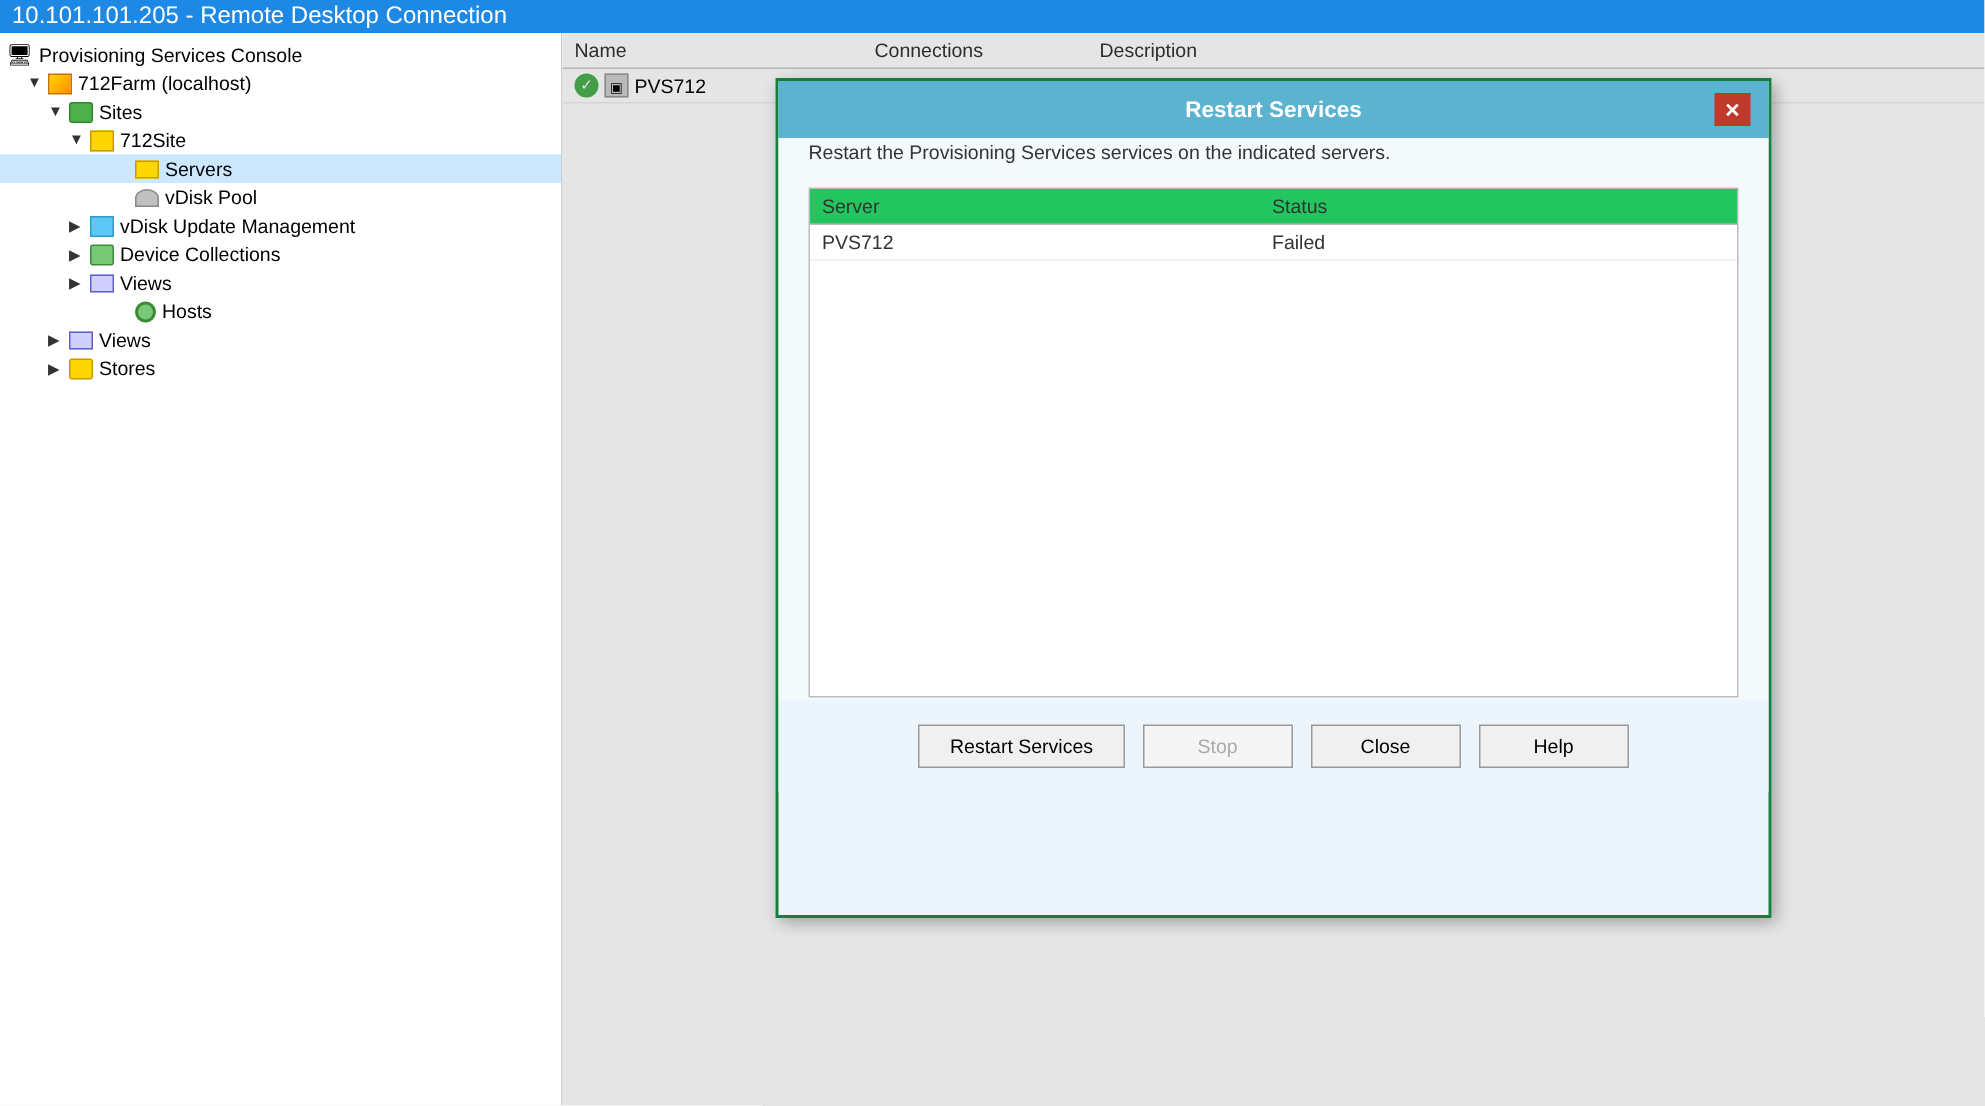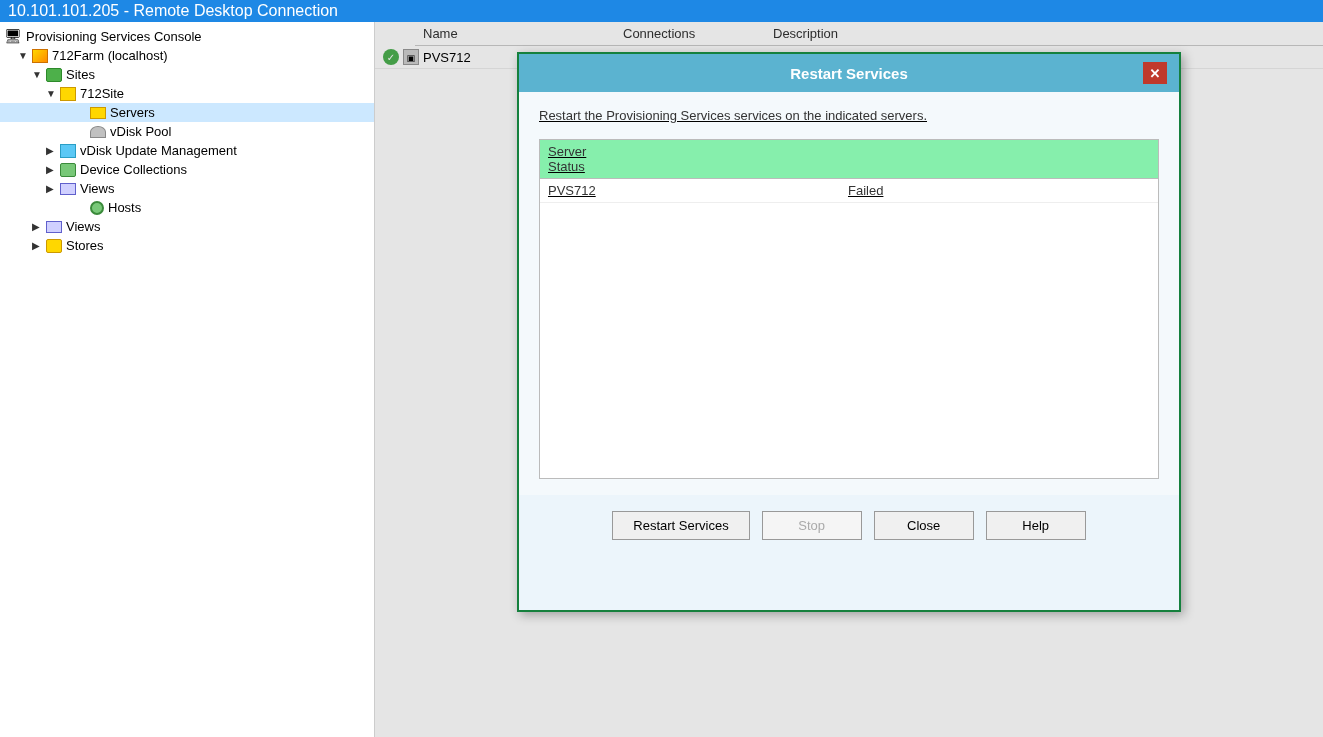--- a/index.html
+++ b/index.html
@@ -77,21 +77,20 @@
     }
 
     
     .table-header {
       display: flex;
       border-bottom: 1px solid #ccc;
       padding: 4px 8px;
       background: white;
       font-weight: normal;
       color: #333;
-      margin-left: 40px;
     }
     .col-name { width: 200px; }
     .col-connections { width: 150px; }
     .col-description { flex: 1; }
 
     
     .table-row {
       display: flex;
       align-items: center;
       padding: 3px 8px;
@@ -171,44 +170,42 @@
       height: 22px;
       font-size: 13px;
       cursor: pointer;
       display: flex;
       align-items: center;
       justify-content: center;
       font-weight: bold;
     }
 
     .dialog-body {
-      padding: 16px 20px;
+      padding: 2px 20px;
       background: #f4f9fc;
-      text-decoration: underline;
     }
 
     .dialog-description {
       margin-bottom: 16px;
       color: #333;
       font-size: 13px;
     }
 
     
     .server-table {
       border: 1px solid #bbb;
       background: white;
       min-height: 340px;
     }
 
     .server-table-header {
       display: flex;
-      background: #86efac;
+      background: #22c55e;
       border-bottom: 1px solid #bbb;
       padding: 4px 8px;
-      flex-direction: column;
     }
     .srv-col-server { width: 300px; font-weight: normal; color: #333; }
     .srv-col-status { flex: 1; font-weight: normal; color: #333; }
 
     .server-table-row {
       display: flex;
       padding: 4px 8px;
       border-bottom: 1px solid #eee;
     }
 

